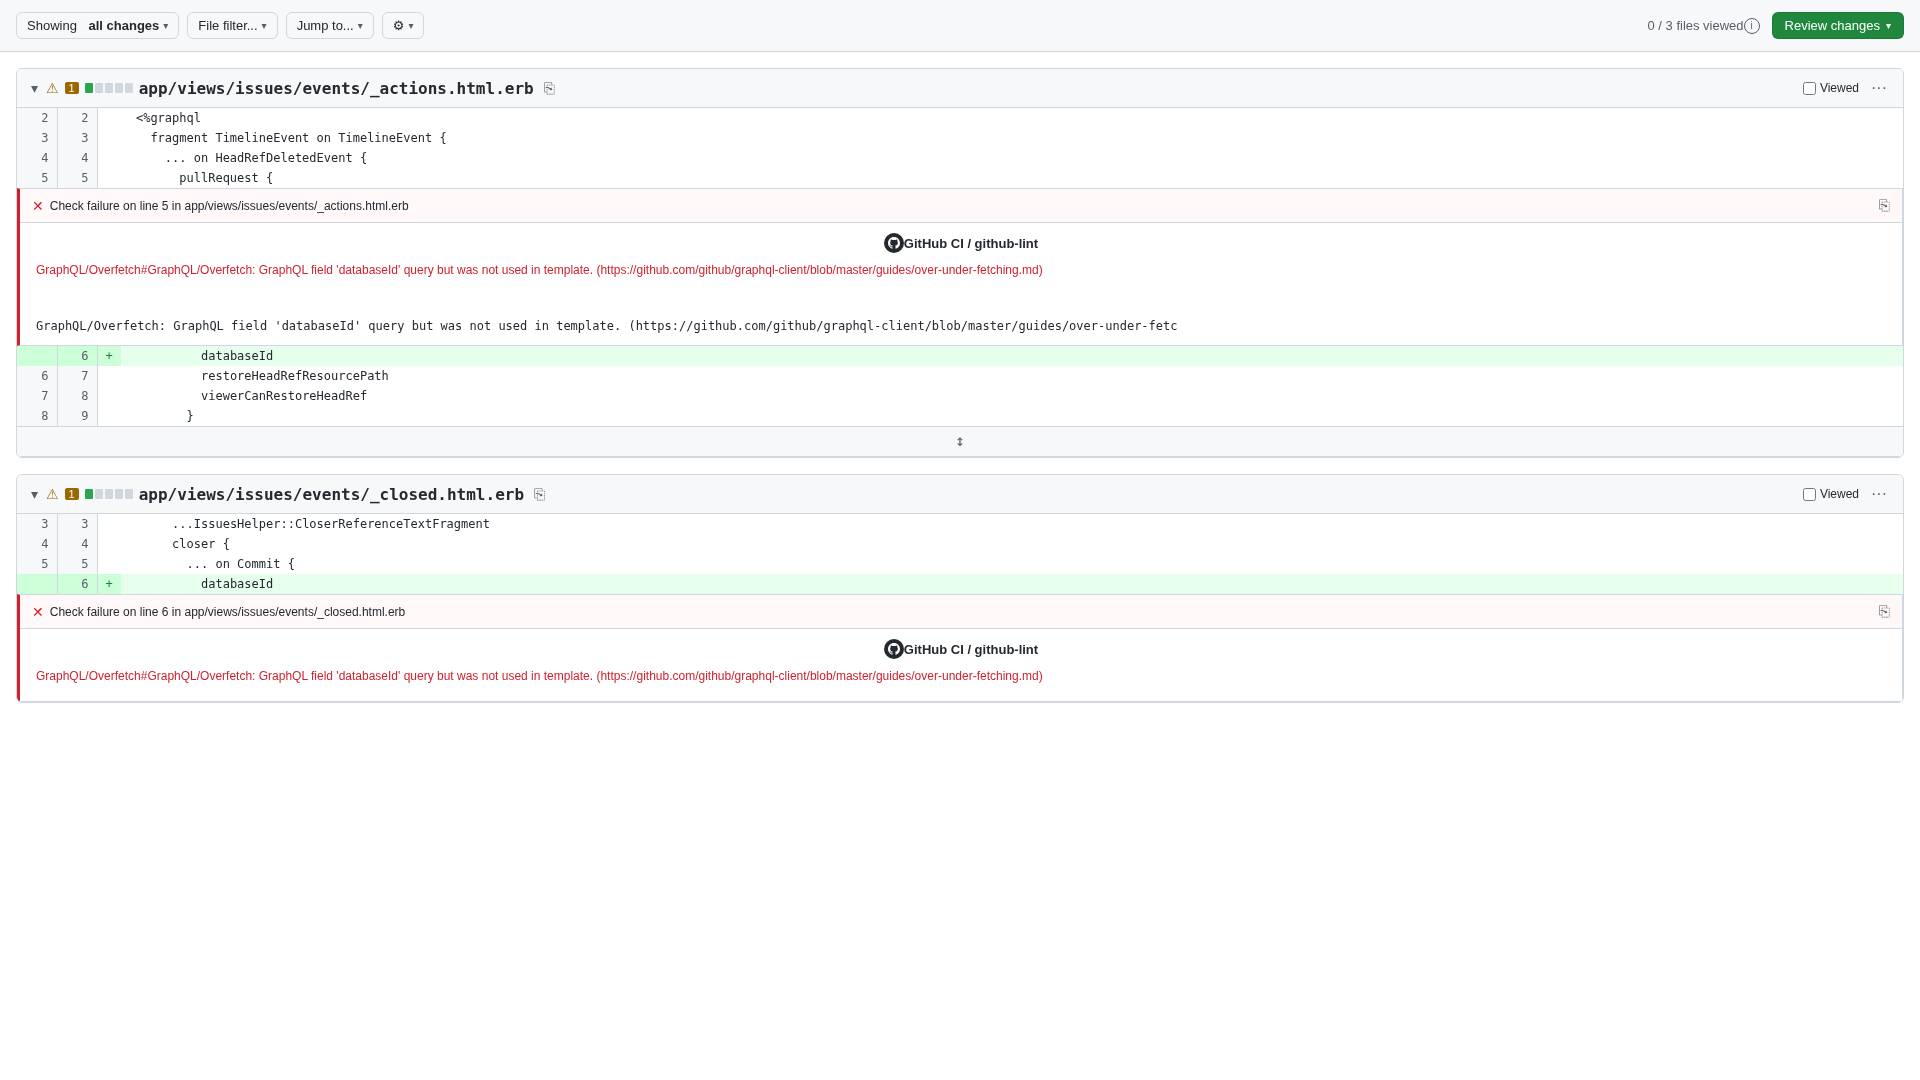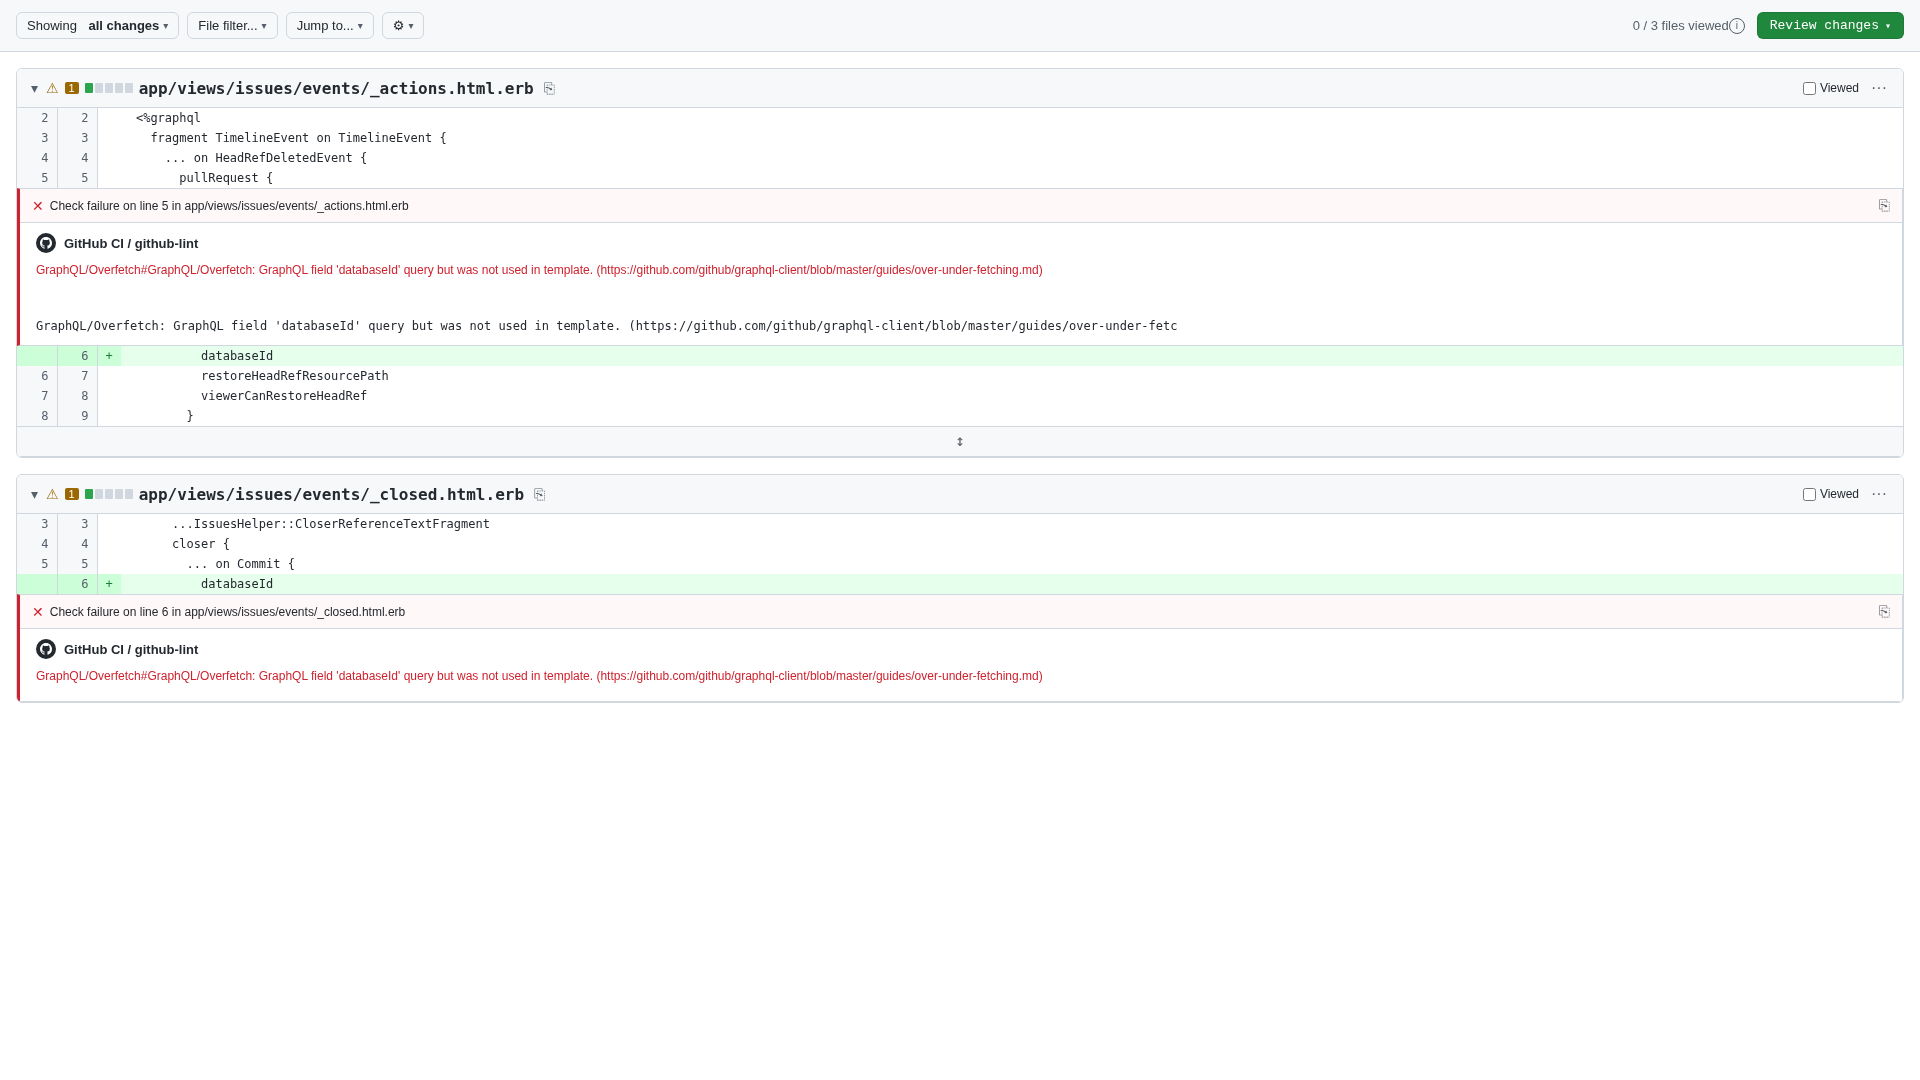--- a/index.html
+++ b/index.html
@@ -69,21 +69,20 @@
       align-items: center;
       gap: 6px;
       padding: 5px 12px;
       background: #1f883d;
       color: #fff;
       border: 1px solid rgba(31,35,40,0.15);
       border-radius: 6px;
       cursor: pointer;
       font-size: 13px;
       font-weight: 500;
-      font-family: Liberation Mono, monospace;
     }
 
     
     .content {
       padding: 16px;
     }
 
     
     .diff-file {
       border: 1px solid #d0d7de;
@@ -276,22 +275,22 @@
       font-size: 14px;
     }
 
     .check-annotation-body {
       padding: 10px 16px;
       background: #fff;
     }
     .ci-header {
       display: flex;
       align-items: center;
-      gap: 8px;
       margin-bottom: 8px;
+      justify-content: center;
     }
     .ci-name {
       font-size: 13px;
       font-weight: 600;
       color: #24292f;
     }
     .error-message-red {
       color: #cf222e;
       font-size: 12px;
       margin-bottom: 6px;

